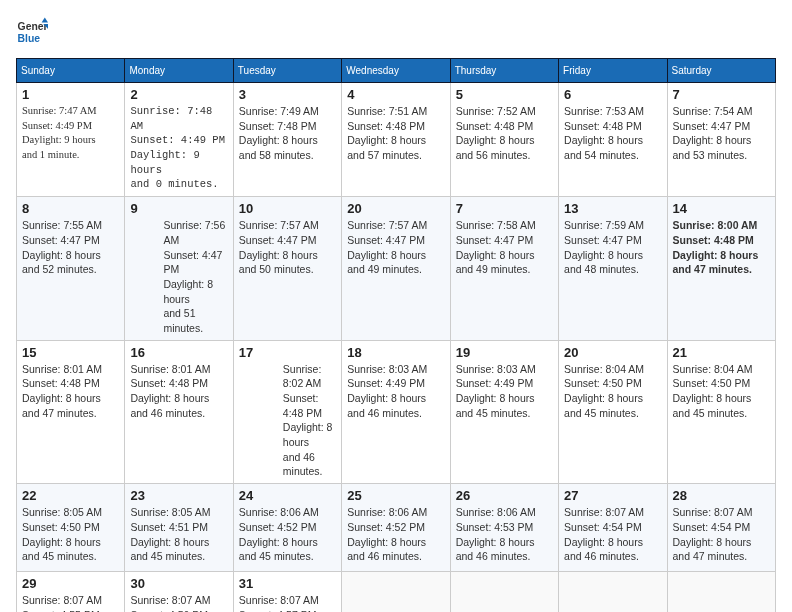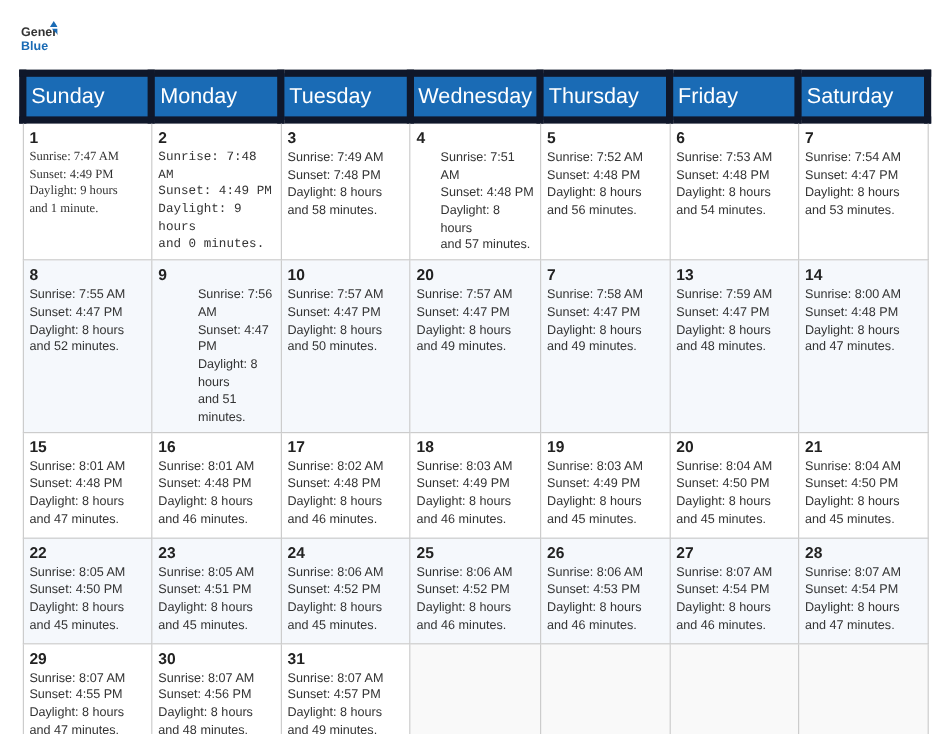--- a/index.html
+++ b/index.html
@@ -40,23 +40,23 @@
     .calendar {
       width: 100%;
       border-collapse: collapse;
       font-size: 11px;
     }
     .calendar th {
       background: #1a6bb5;
       color: #fff;
       padding: 6px 4px;
       text-align: left;
-      font-size: 18px;
+      font-size: 10px;
       font-weight: normal;
-      border: 6px solid #0f172a;
+      border: 1px solid #0f172a;
     }
     .calendar td {
       border: 1px solid #ccc;
       vertical-align: top;
       padding: 4px 5px;
       width: 108px;
       height: 88px;
       background: #fff;
     }
     .calendar tr:nth-child(even) td {
@@ -126,21 +126,21 @@
         </td>
         <td>
           <span class="day-num">3</span>
           <div class="day-info" style="white-space: pre-line;">Sunrise: 7:49 AM
 Sunset: 7:48 PM
 Daylight: 8 hours
 and 58 minutes.</div>
         </td>
         <td>
           <span class="day-num">4</span>
-          <div class="day-info" style="white-space: pre-line; margin-left: 20px;">Sunrise: 7:51 AM
+          <div class="day-info" style="white-space: pre-line;">Sunrise: 7:51 AM
 Sunset: 4:48 PM
 Daylight: 8 hours
 and 57 minutes.</div>
         </td>
         <td>
           <span class="day-num">5</span>
           <div class="day-info" style="white-space: pre-line;">Sunrise: 7:52 AM
 Sunset: 4:48 PM
 Daylight: 8 hours
 and 56 minutes.</div>
@@ -198,21 +198,21 @@
         </td>
         <td>
           <span class="day-num">13</span>
           <div class="day-info" style="white-space: pre-line;">Sunrise: 7:59 AM
 Sunset: 4:47 PM
 Daylight: 8 hours
 and 48 minutes.</div>
         </td>
         <td>
           <span class="day-num">14</span>
-          <div class="day-info" style="white-space: pre-line;">Sunrise: 8:00 AM
+          <div class="day-info" style="white-space: pre-line; font-weight: bold;">Sunrise: 8:00 AM
 Sunset: 4:48 PM
 Daylight: 8 hours
 and 47 minutes.</div>
         </td>
       </tr>
       <tr>
         <td>
           <span class="day-num">15</span>
           <div class="day-info" style="white-space: pre-line;">Sunrise: 8:01 AM
 Sunset: 4:48 PM
@@ -221,21 +221,21 @@
         </td>
         <td>
           <span class="day-num">16</span>
           <div class="day-info" style="white-space: pre-line;">Sunrise: 8:01 AM
 Sunset: 4:48 PM
 Daylight: 8 hours
 and 46 minutes.</div>
         </td>
         <td>
           <span class="day-num">17</span>
-          <div class="day-info" style="white-space: pre-line;">Sunrise: 8:02 AM
+          <div class="day-info" style="white-space: pre-line; margin-left: 44px;">Sunrise: 8:02 AM
 Sunset: 4:48 PM
 Daylight: 8 hours
 and 46 minutes.</div>
         </td>
         <td>
           <span class="day-num">18</span>
           <div class="day-info" style="white-space: pre-line;">Sunrise: 8:03 AM
 Sunset: 4:49 PM
 Daylight: 8 hours
 and 46 minutes.</div>

